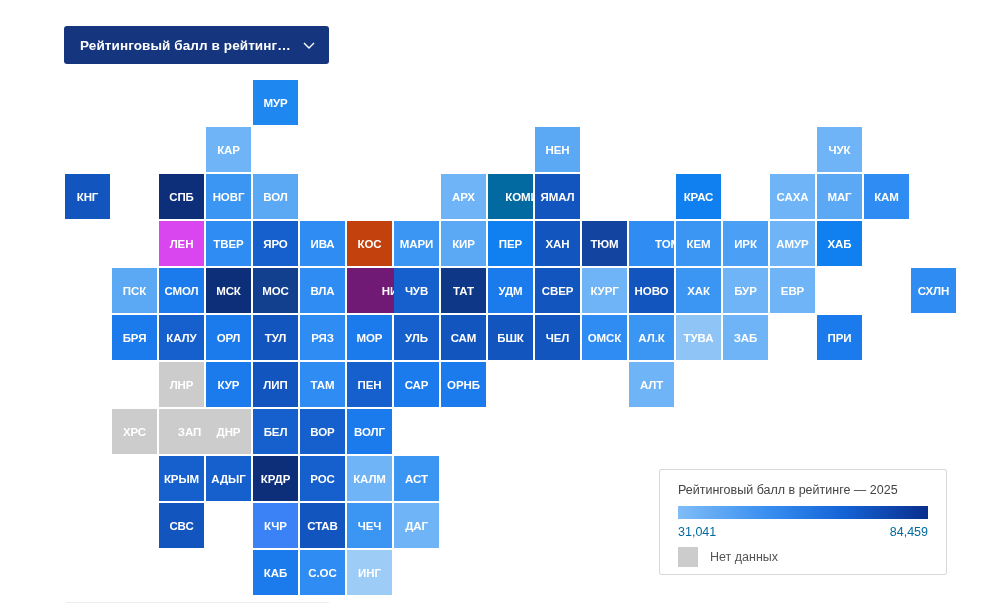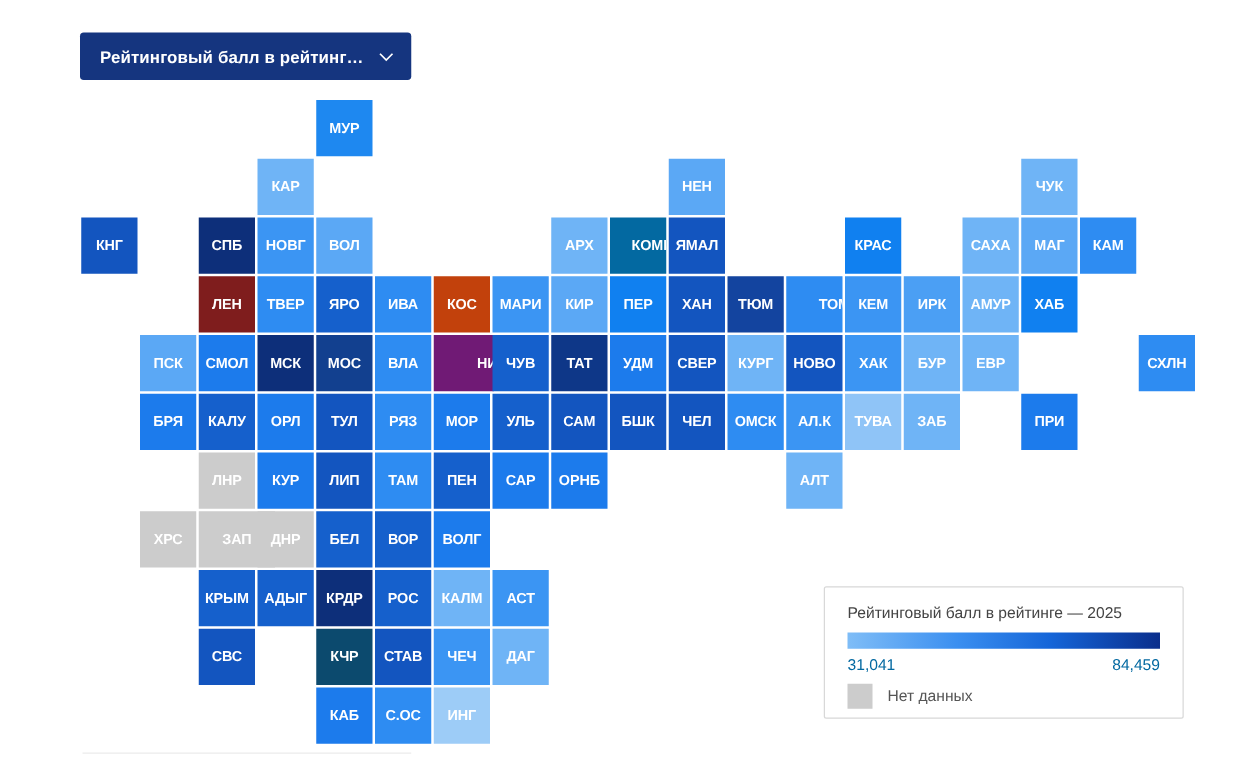--- a/index.html
+++ b/index.html
@@ -182,21 +182,21 @@
       </div>
       <div class="tile" style="left: 770px; top: 174px; width: 45px; height: 45px; background: rgb(111, 180, 246);">
         <span>САХА</span>
       </div>
       <div class="tile" style="left: 817px; top: 174px; width: 45px; height: 45px; background: rgb(91, 168, 245);">
         <span>МАГ</span>
       </div>
       <div class="tile" style="left: 864px; top: 174px; width: 45px; height: 45px; background: rgb(46, 140, 242);">
         <span>КАМ</span>
       </div>
-      <div class="tile" style="left: 159px; top: 221px; width: 45px; height: 45px; background: #7f1d1d;">
+      <div class="tile" style="left: 159px; top: 221px; width: 45px; height: 45px; background: #d946ef;">
         <span>ЛЕН</span>
       </div>
       <div class="tile" style="left: 206px; top: 221px; width: 45px; height: 45px; background: rgb(46, 140, 242);">
         <span>ТВЕР</span>
       </div>
       <div class="tile" style="left: 253px; top: 221px; width: 45px; height: 45px; background: rgb(21, 96, 204);">
         <span>ЯРО</span>
       </div>
       <div class="tile" style="left: 300px; top: 221px; width: 45px; height: 45px; background: rgb(46, 140, 242);">
         <span>ИВА</span>
@@ -383,21 +383,21 @@
       </div>
       <div class="tile" style="left: 347px; top: 456px; width: 45px; height: 45px; background: rgb(111, 180, 246);">
         <span>КАЛМ</span>
       </div>
       <div class="tile" style="left: 394px; top: 456px; width: 45px; height: 45px; background: rgb(59, 149, 243);">
         <span>АСТ</span>
       </div>
       <div class="tile" style="left: 159px; top: 503px; width: 45px; height: 45px; background: rgb(19, 85, 191);">
         <span>СВС</span>
       </div>
-      <div class="tile" style="left: 253px; top: 503px; width: 45px; height: 45px; background: #0c4a6e;">
+      <div class="tile" style="left: 253px; top: 503px; width: 45px; height: 45px; background: #3b82f6;">
         <span>КЧР</span>
       </div>
       <div class="tile" style="left: 300px; top: 503px; width: 45px; height: 45px; background: rgb(19, 85, 191);">
         <span>СТАВ</span>
       </div>
       <div class="tile" style="left: 347px; top: 503px; width: 45px; height: 45px; background: rgb(59, 149, 243);">
         <span>ЧЕЧ</span>
       </div>
       <div class="tile" style="left: 394px; top: 503px; width: 45px; height: 45px; background: rgb(111, 180, 246);">
         <span>ДАГ</span>

